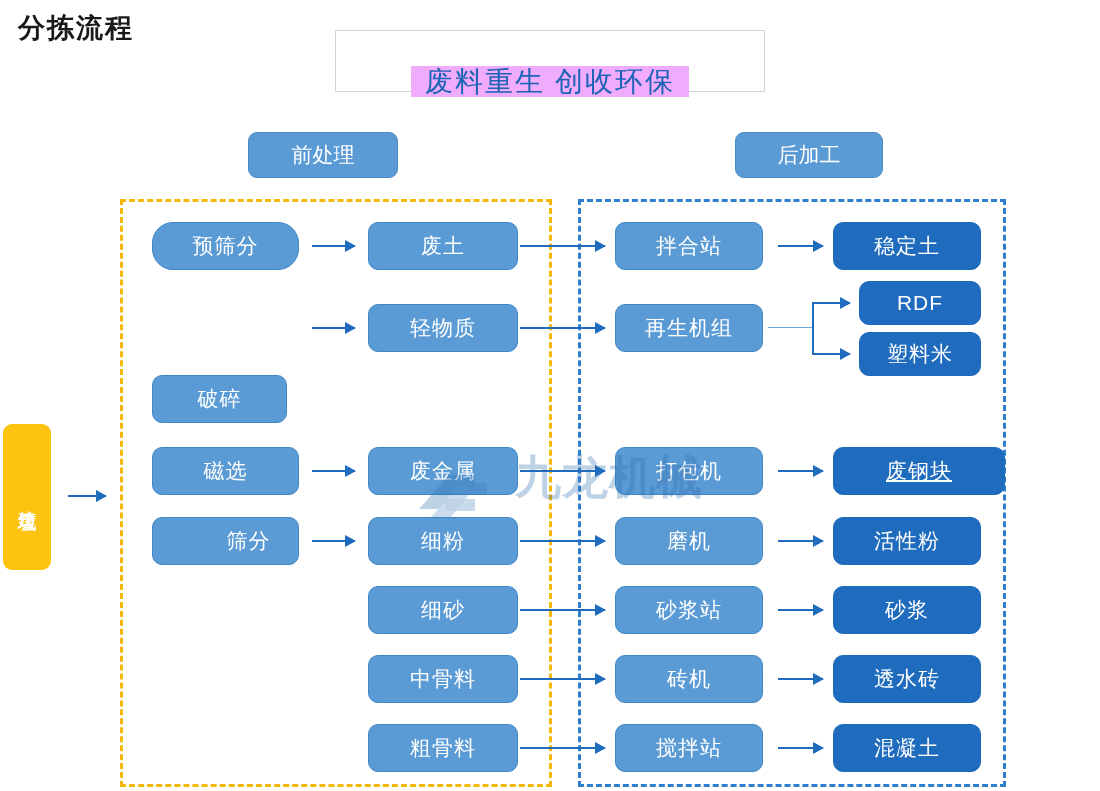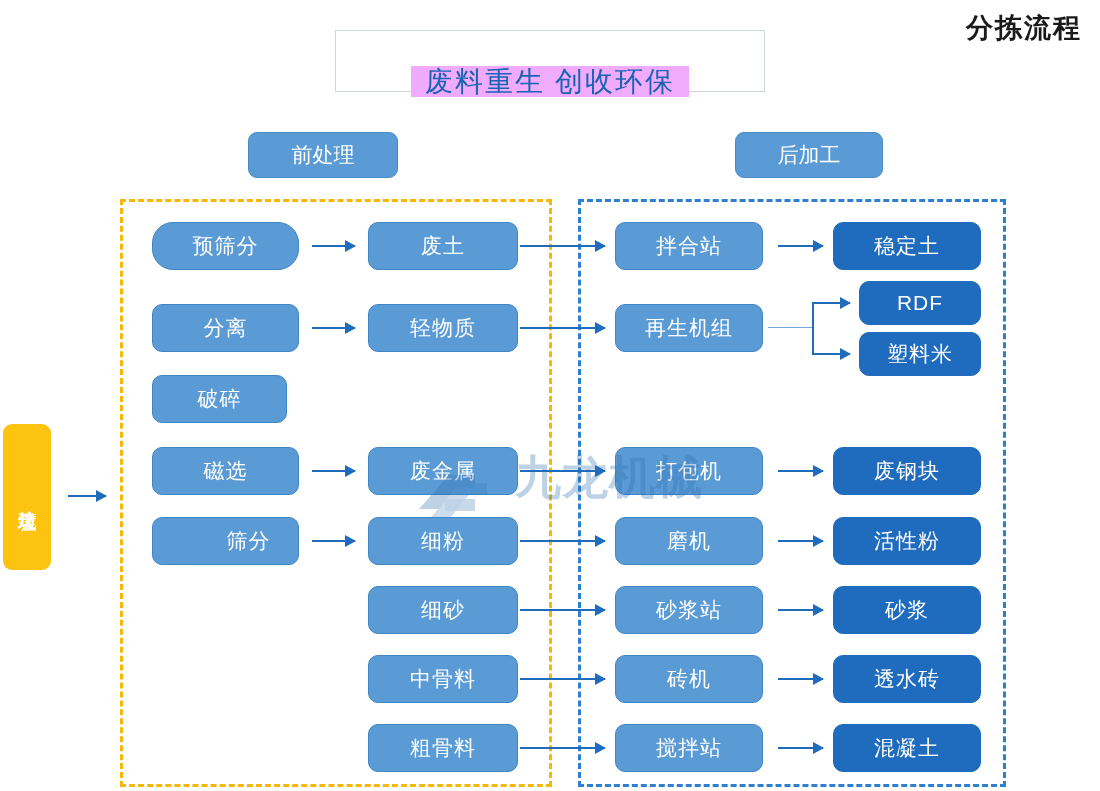--- a/index.html
+++ b/index.html
@@ -11,21 +11,21 @@
     position:relative;
   }
   #stage{position:relative;width:1100px;height:791px;}
 
   
   .title-frame{
     position:absolute;left:335px;top:30px;width:430px;height:62px;
     border:1px solid #cfd6de;box-sizing:border-box;
   }
   .title-main{
-    position:absolute;left:0;top:8px;width:1100px;text-align:right;
+    position:absolute;left:0;top:8px;width:1100px;text-align:left;
     font-size:27px;font-weight:bold;color:#1a1a1a;letter-spacing:2px;
     line-height:40px;
   }
   .title-main span{background:#ffffff;padding:0 18px;}
   .title-sub{
     position:absolute;left:0;top:60px;width:1100px;text-align:center;
     font-size:28px;color:#1a63b5;letter-spacing:2px;line-height:44px;
   }
   .title-sub span{background:#f0abfc;padding:0 14px;}
 
@@ -118,21 +118,20 @@
   <div class="badge" id="badge-pre">前处理</div>
   <div class="badge" id="badge-post">后加工</div>
 
   <div class="frame" id="frame-pre"></div>
   <div class="frame" id="frame-post"></div>
 
   <div id="src-box">建筑垃圾</div>
   <div class="arrow" style="left:68px;top:495px;width:38px;"></div>
 
   <div class="node c1" style="left:152px;top:222px;width:147px;border-radius:21px;">预筛分</div>
-  <div class="node c1" style="left:152px;top:304px;width:147px;">分离</div>
   <div class="node c1" style="left:152px;top:375px;width:135px;">破碎</div>
   <div class="node c1" style="left:152px;top:447px;width:147px;">磁选</div>
   <div class="node c1" style="left:152px;top:517px;width:147px;padding-left:46px;">筛分</div>
 
   <div class="node c2" style="left:368px;top:222px;width:150px;">废土</div>
   <div class="node c2" style="left:368px;top:304px;width:150px;">轻物质</div>
   <div class="node c2" style="left:368px;top:447px;width:150px;">废金属</div>
   <div class="node c2" style="left:368px;top:517px;width:150px;">细粉</div>
   <div class="node c2" style="left:368px;top:586px;width:150px;">细砂</div>
   <div class="node c2" style="left:368px;top:655px;width:150px;">中骨料</div>
@@ -155,21 +154,21 @@
   <div class="arrow" style="left:520px;top:327px;width:85px;"></div>
   <div class="arrow" style="left:520px;top:470px;width:85px;"></div>
   <div class="arrow" style="left:520px;top:540px;width:85px;"></div>
   <div class="arrow" style="left:520px;top:609px;width:85px;"></div>
   <div class="arrow" style="left:520px;top:678px;width:85px;"></div>
   <div class="arrow" style="left:520px;top:747px;width:85px;"></div>
 
   <div class="node c4" style="left:833px;top:222px;width:148px;">稳定土</div>
   <div class="node c4 small" style="left:859px;top:281px;width:122px;">RDF</div>
   <div class="node c4 small" style="left:859px;top:332px;width:122px;">塑料米</div>
-  <div class="node c4" style="left:833px;top:447px;width:148px;">废钢块</div>
+  <div class="node c4" style="left:833px;top:447px;width:172px;text-decoration:underline;">废钢块</div>
   <div class="node c4" style="left:833px;top:517px;width:148px;">活性粉</div>
   <div class="node c4" style="left:833px;top:586px;width:148px;text-align:right;">砂浆</div>
   <div class="node c4" style="left:833px;top:655px;width:148px;">透水砖</div>
   <div class="node c4" style="left:833px;top:724px;width:148px;">混凝土</div>
 
   <div class="arrow" style="left:778px;top:245px;width:45px;"></div>
   <div class="arrow" style="left:778px;top:470px;width:45px;"></div>
   <div class="arrow" style="left:778px;top:540px;width:45px;"></div>
   <div class="arrow" style="left:778px;top:609px;width:45px;"></div>
   <div class="arrow" style="left:778px;top:678px;width:45px;"></div>

